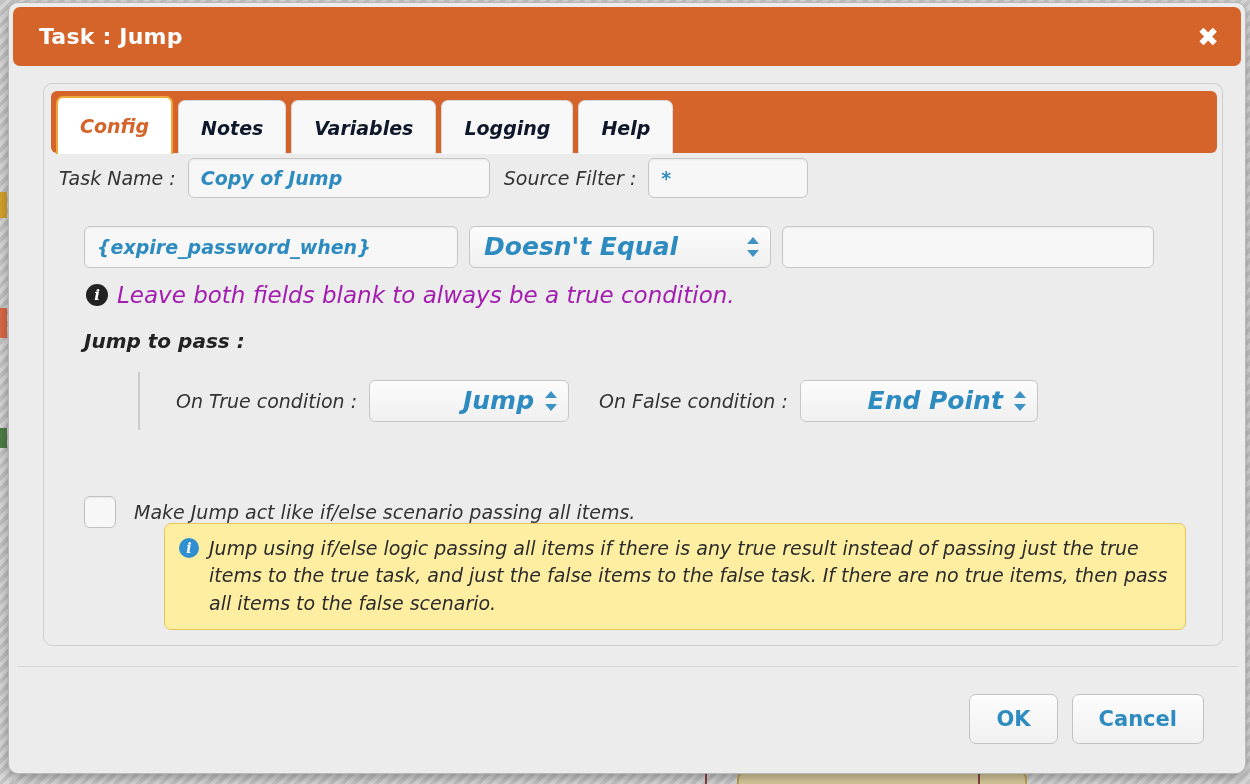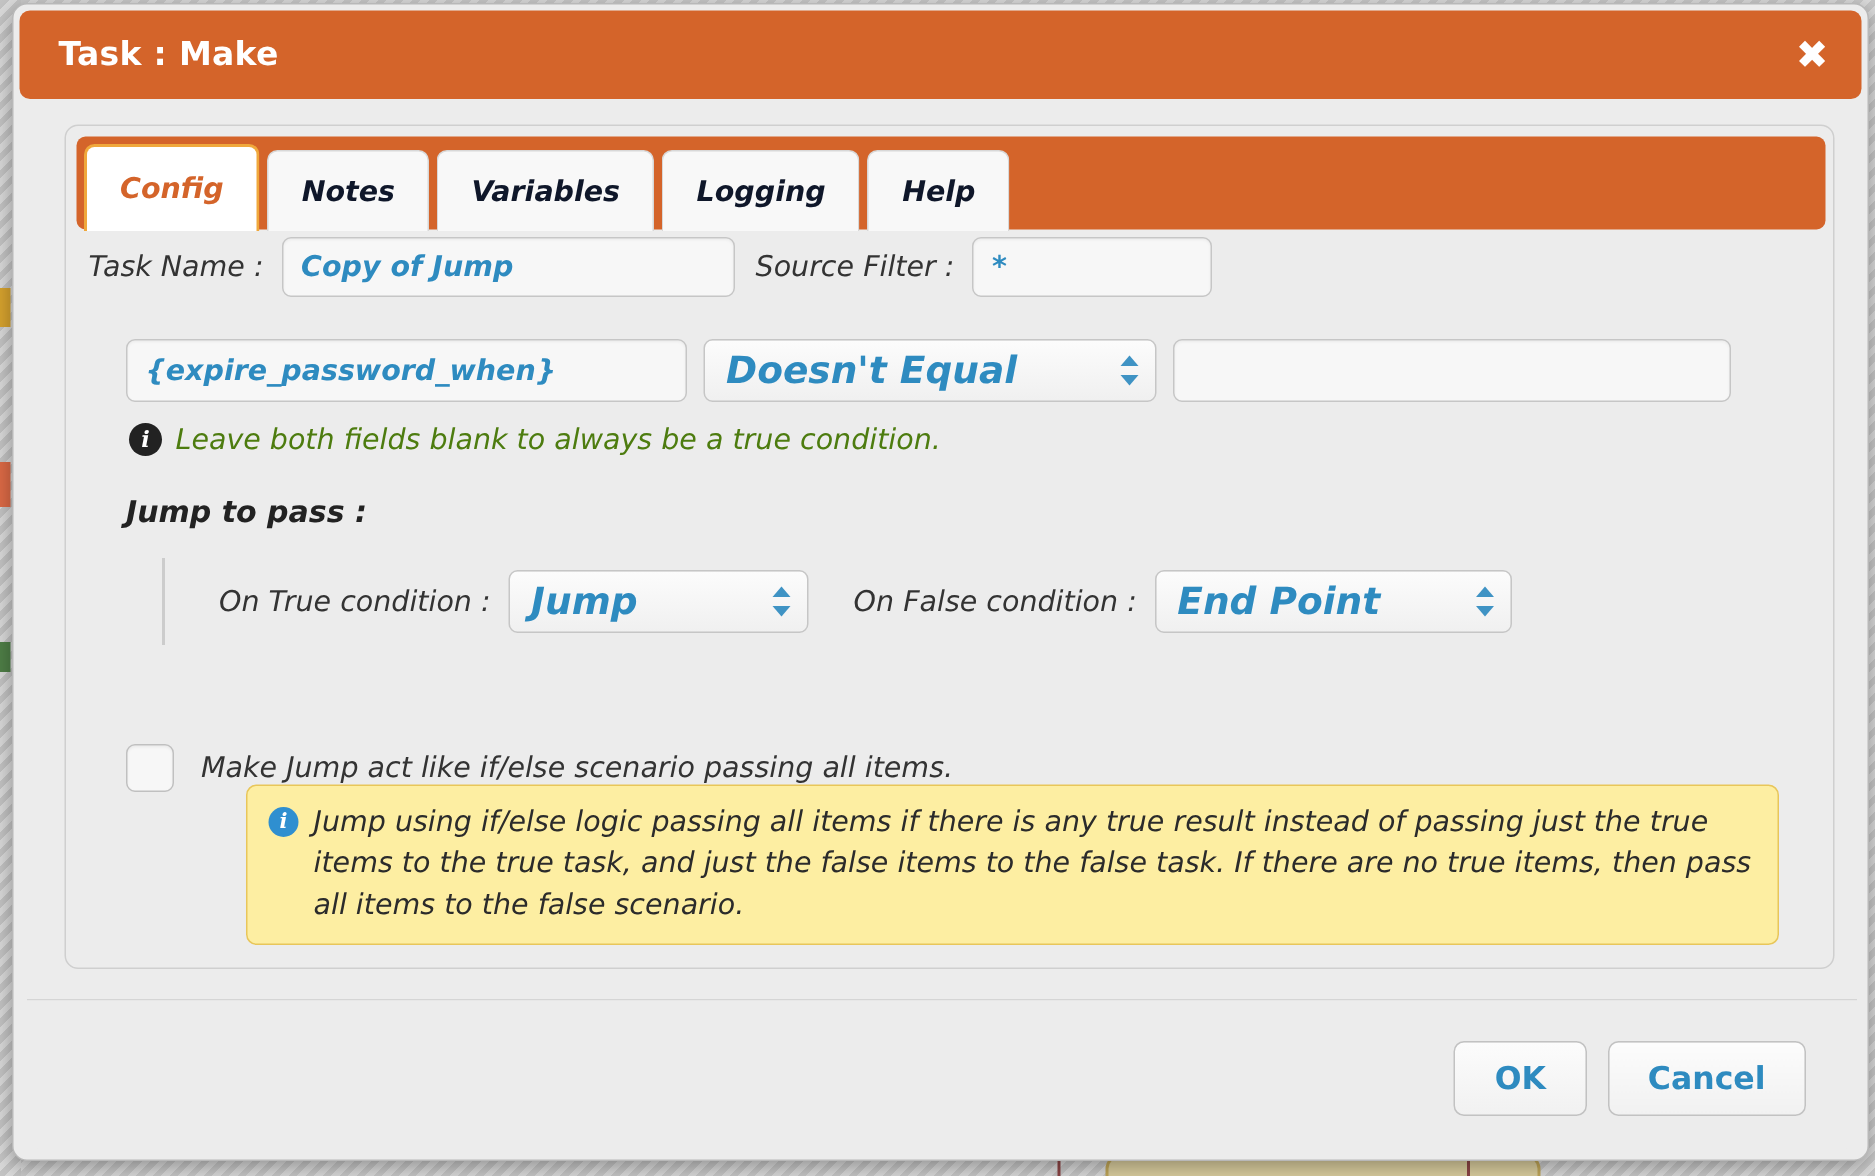--- a/index.html
+++ b/index.html
@@ -204,34 +204,34 @@
     width: 22px; height: 22px;
     border-radius: 50%;
     background: #222222;
     color: #ffffff;
     font-size: 15px; font-weight: bold;
     font-family: "DejaVu Serif", serif;
     display: flex; align-items: center; justify-content: center;
     margin-right: 9px;
     flex: none;
   }
-  #hint-text { font-size: 19px; color: #4d7c0f; }
+  #hint-text { font-size: 23px; color: #a21caf; }
 
   #jump-heading {
     position: absolute; left: 40px; top: 245px;
     font-size: 20px; font-weight: bold; color: #222;
   }
 
   #indent-block {
     position: absolute;
-    left: 64px; top: 288px;
+    left: 94px; top: 288px;
     width: 1060px;
     border-left: 2px solid #cccccc;
     padding: 8px 0 8px 36px;
-    display: flex; align-items: center;
+    display: flex; align-items: center; text-align: right;
   }
   #ontrue-select  { width: 200px; margin-left: 12px; height: 42px; line-height: 40px; }
   #onfalse-select { width: 238px; margin-left: 12px; height: 42px; line-height: 40px; }
   #onfalse-label  { margin-left: 30px; }
 
   #checkbox-row {
     position: absolute; left: 40px; top: 412px;
     display: flex; align-items: center;
   }
   .checkbox {
@@ -307,21 +307,21 @@
   <div class="bg-sliver" style="top:308px;height:30px;background:#dd6a46;"></div>
   <div class="bg-sliver" style="top:428px;height:20px;background:#4f7f47;"></div>
   <div id="bg-rounded-yellow"></div>
   <div class="bg-vline" style="left:705px;"></div>
   <div class="bg-vline" style="left:978px;"></div>
 </div>
 
 <div id="modal">
 
   <div id="titlebar">
-    <div id="title-text">Task : Make</div>
+    <div id="title-text">Task : Jump</div>
     <div id="close-btn">✖</div>
   </div>
 
   <div id="panel">
 
     <div id="tabbar">
       <div class="tab active">
           <span>Config</span>
         </div>
       <div class="tab">

